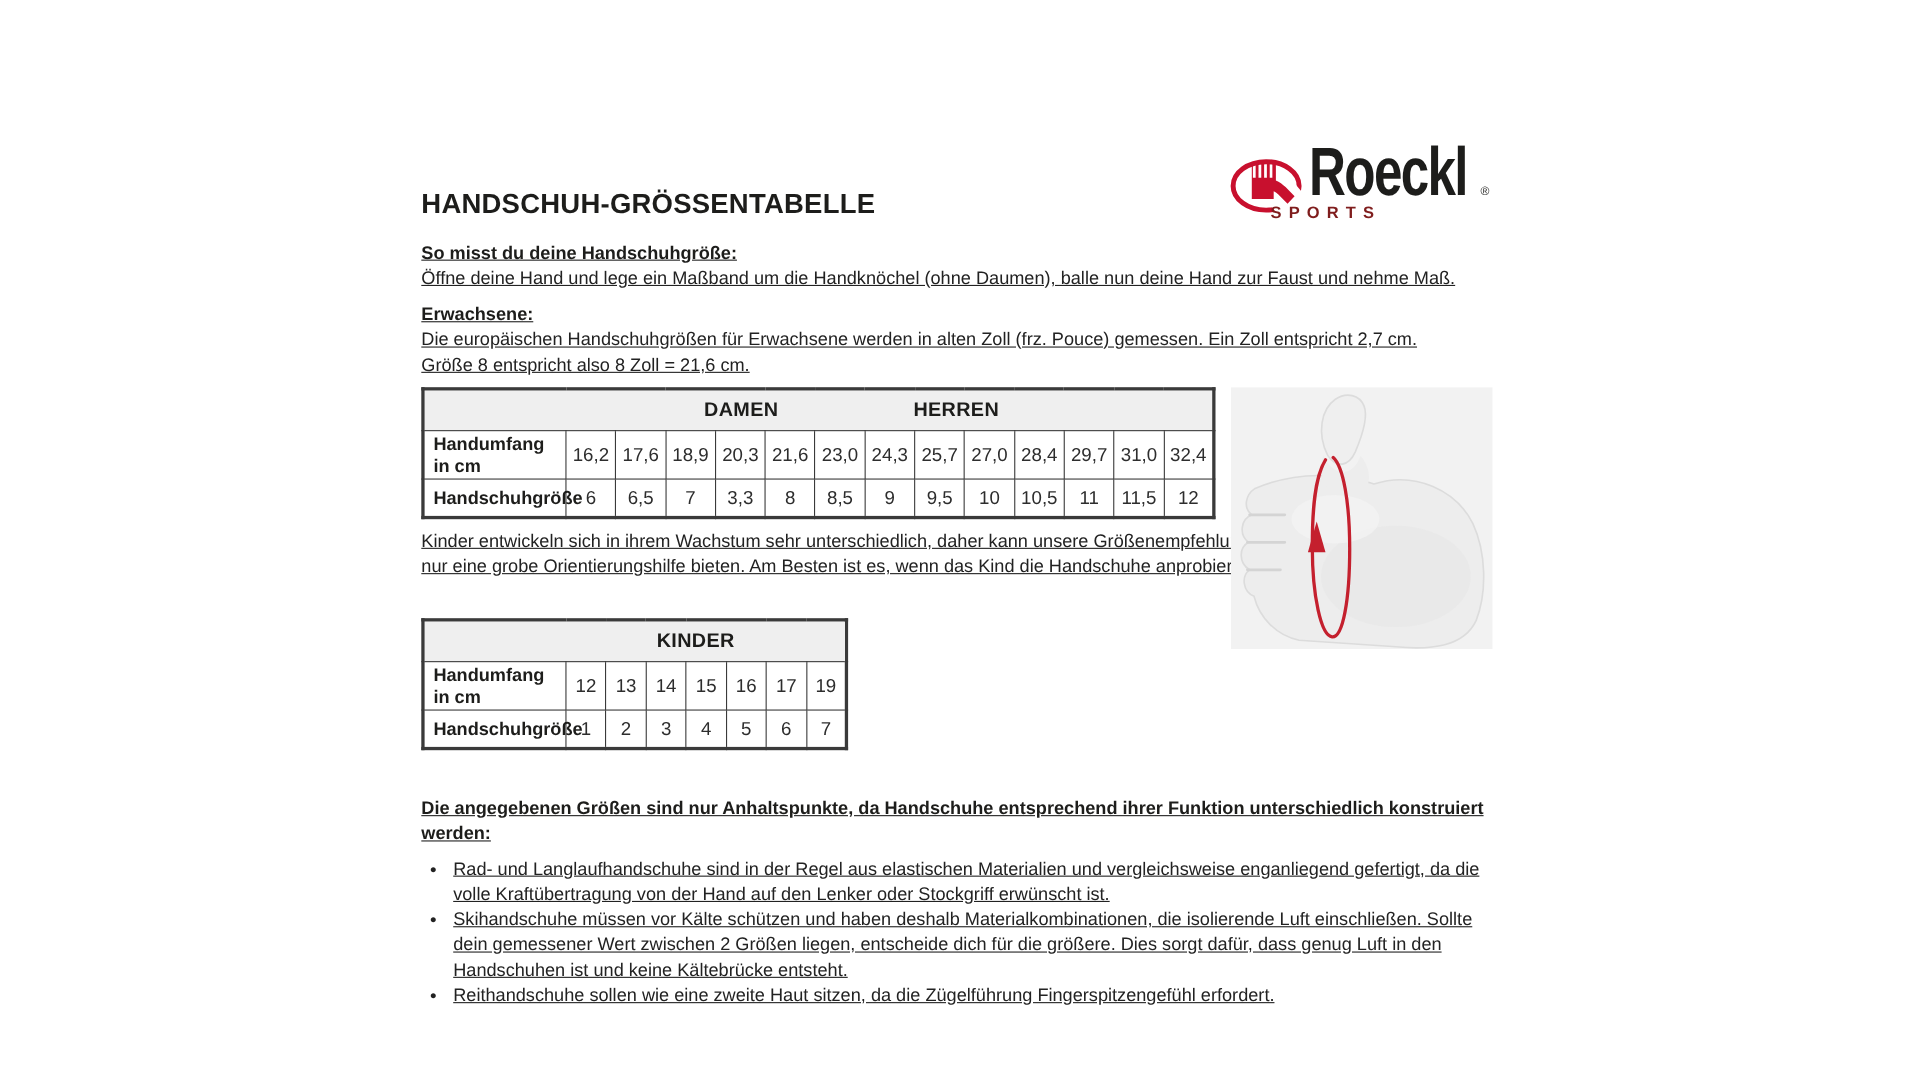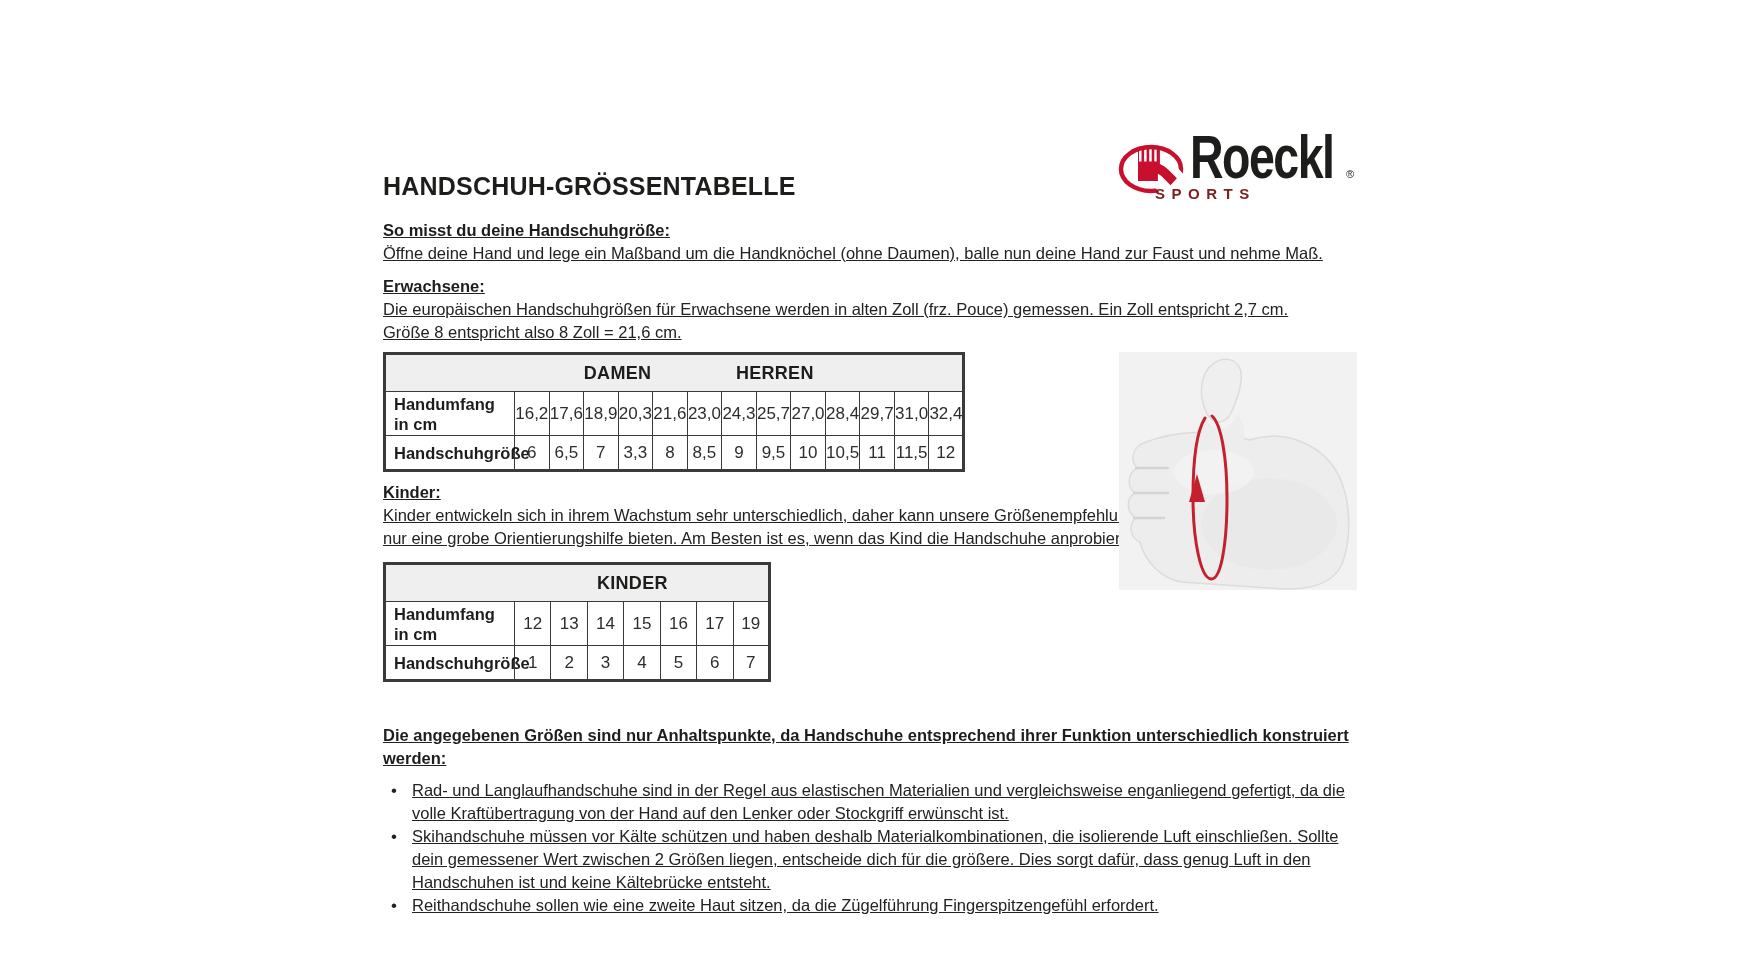--- a/index.html
+++ b/index.html
@@ -28,21 +28,21 @@
   #sec-adults  { top:275px; }
   #sec-kids    { top:481px; }
   #sec-notes   { top:724px; width:1012px; }
   .notes-list { list-style:none; margin-top:9px; }
   .note-item { position:relative; padding-left:29px; max-width:983px; line-height:23px; }
   .note-item::before { content:"•"; position:absolute; left:8px; top:0; font-size:17px; color:#222; }
 
   
   table.size-table { position:absolute; left:383px; border-collapse:collapse; table-layout:fixed;
                      background:#fff; border:3px solid #3a3a3a; }
-  #adult-table { top:352px; width:582px; }
+  #adult-table { top:352px; width:722px; }
   #kids-table  { top:562px; width:388px; }
   .size-table col.label-col { width:130px; }
   .size-table th, .size-table td { border:1.5px solid #3a3a3a; font-size:17px; color:#2d2d2d;
                                    text-align:center; vertical-align:middle; }
   .size-table .group-row th { height:38px; background:#efefef; position:relative; border:1.5px solid #3a3a3a; }
   .size-table .group-label { position:absolute; top:50%; transform:translate(-50%,-50%);
                              font-weight:bold; font-size:18px; color:#1d1d1b; letter-spacing:0.3px; }
   .size-table .row-circumference th, .size-table .row-circumference td { height:44px; }
   .size-table .row-size th, .size-table .row-size td { height:35px; }
   .size-table th.row-label { text-align:left; padding-left:8px; font-weight:bold; font-size:16.5px;
@@ -136,21 +136,20 @@
           <td>10</td>
           <td>10,5</td>
           <td>11</td>
           <td>11,5</td>
           <td>12</td>
         </tr>
   </tbody>
     </table>
 
   <div class="sec" id="sec-kids">
-    <div class="hd">Kinder:</div>
     <div>Kinder entwickeln sich in ihrem Wachstum sehr unterschiedlich, daher kann unsere Größenempfehlung</div>
     <div>nur eine grobe Orientierungshilfe bieten. Am Besten ist es, wenn das Kind die Handschuhe anprobiert.</div>
   </div>
 
   <table class="size-table" id="kids-table">
     <colgroup>
       <col class="label-col">
         <col>
         <col>
         <col>

